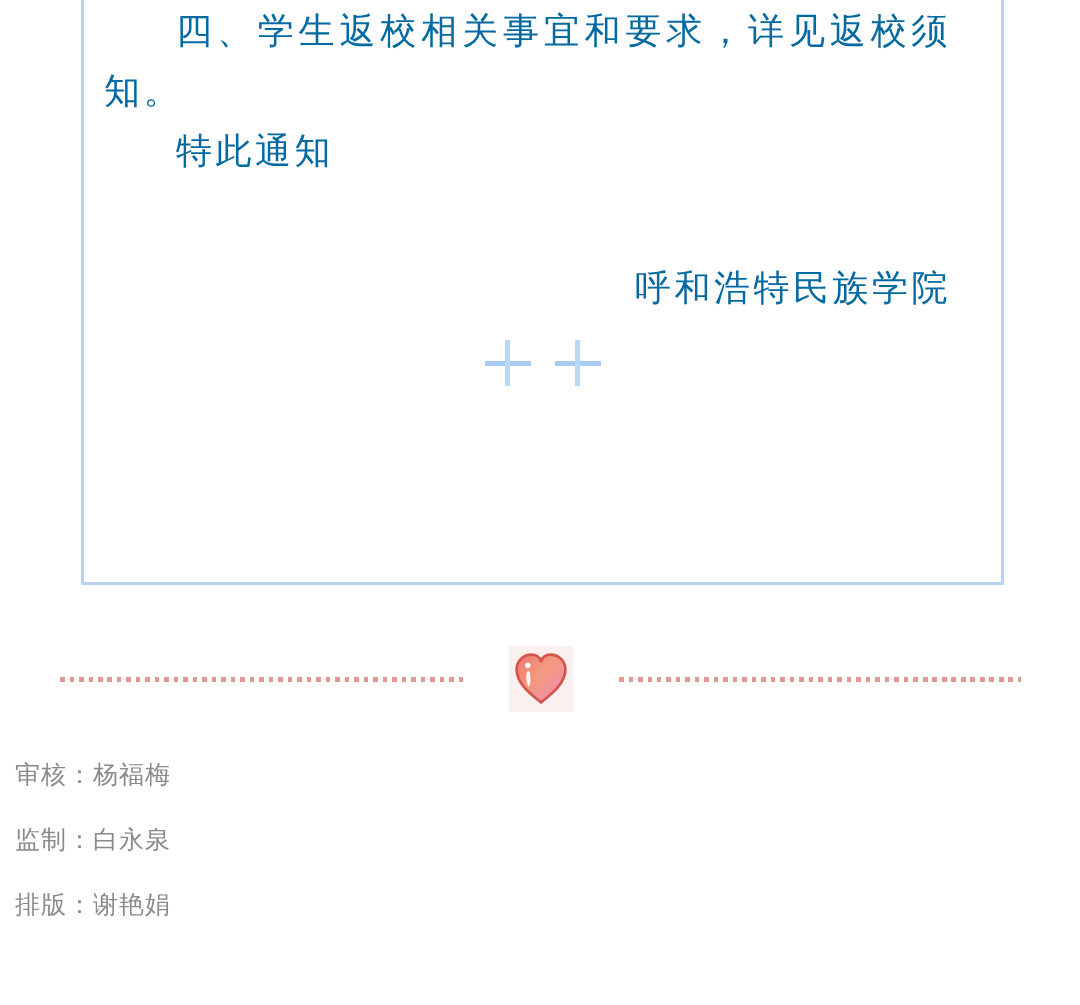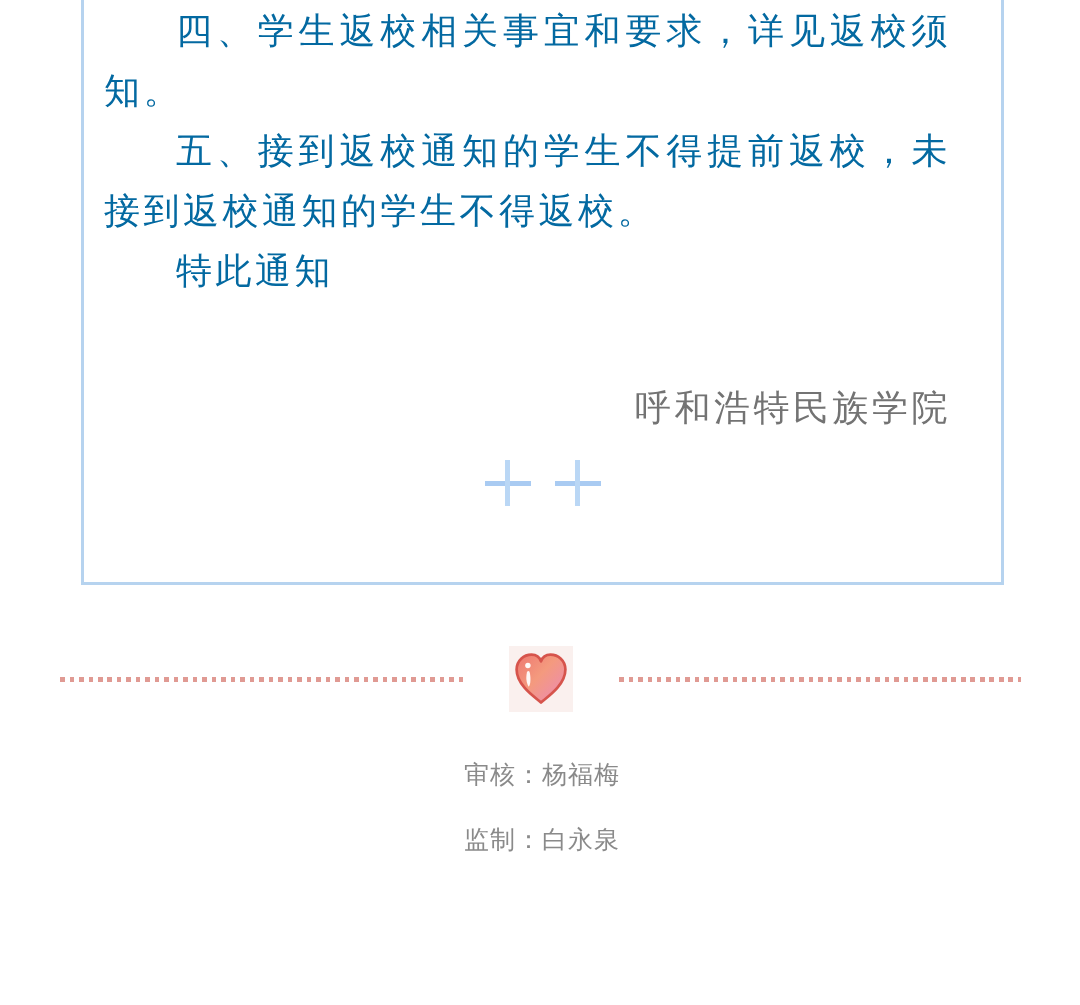--- a/index.html
+++ b/index.html
@@ -28,21 +28,21 @@
     color: #0369a1;
     text-align: justify;
     text-indent: 2em;
   }
   .signature {
     margin-top: 77px;
     text-align: right;
     font-size: 36px;
     line-height: 60px;
     letter-spacing: 3.5px;
-    color: #737373;
+    color: #0369a1;
   }
 
   
   .plus-row {
     margin: 22px -50px 0 -20px;
     display: flex;
     justify-content: center;
     gap: 24px;
   }
   .plus {
@@ -83,34 +83,32 @@
     margin: 0 46px;
     background: #faf0ee;
     display: flex;
     align-items: center;
     justify-content: center;
   }
 
   
   .credits {
     position: absolute;
-    left: 4px; right: 0; top: 742px;
-    text-align: center;
+    left: 15px; right: 0; top: 742px;
     font-size: 25px;
     line-height: 65px;
     color: #8a8a8a;
     letter-spacing: 1px;
   }
 </style>
 </head>
 <body>
 
 <div class="notice-box">
   <p class="para">四、学生返校相关事宜和要求，详见返校须知。</p>
-  <p class="para">五、接到返校通知的学生不得提前返校，未接到返校通知的学生不得返校。</p>
   <p class="para">特此通知</p>
 
   <div class="signature">
     <p>呼和浩特民族学院</p>
   </div>
 
   <div class="plus-row">
     <span class="plus"></span>
     <span class="plus"></span>
   </div>
@@ -131,13 +129,14 @@
       <circle cx="17.5" cy="16" r="3" fill="#ffffff" opacity="0.95"></circle>
       <path d="M16.5 23.5 C15 29.5 15.8 36 18.5 39.5 C20.8 37 20.8 28 19.3 23 C18.3 21.8 17 22 16.5 23.5 Z" fill="#ffffff" opacity="0.92"></path>
     </svg>
   </span>
   <span class="dotline"></span>
 </div>
 
 <div class="credits">
   <p><span>审核：</span><span>杨福梅</span></p>
   <p><span>监制：</span><span>白永泉</span></p>
+  <p><span>排版：</span><span>谢艳娟</span></p>
 </div>
 
 </body></html>

